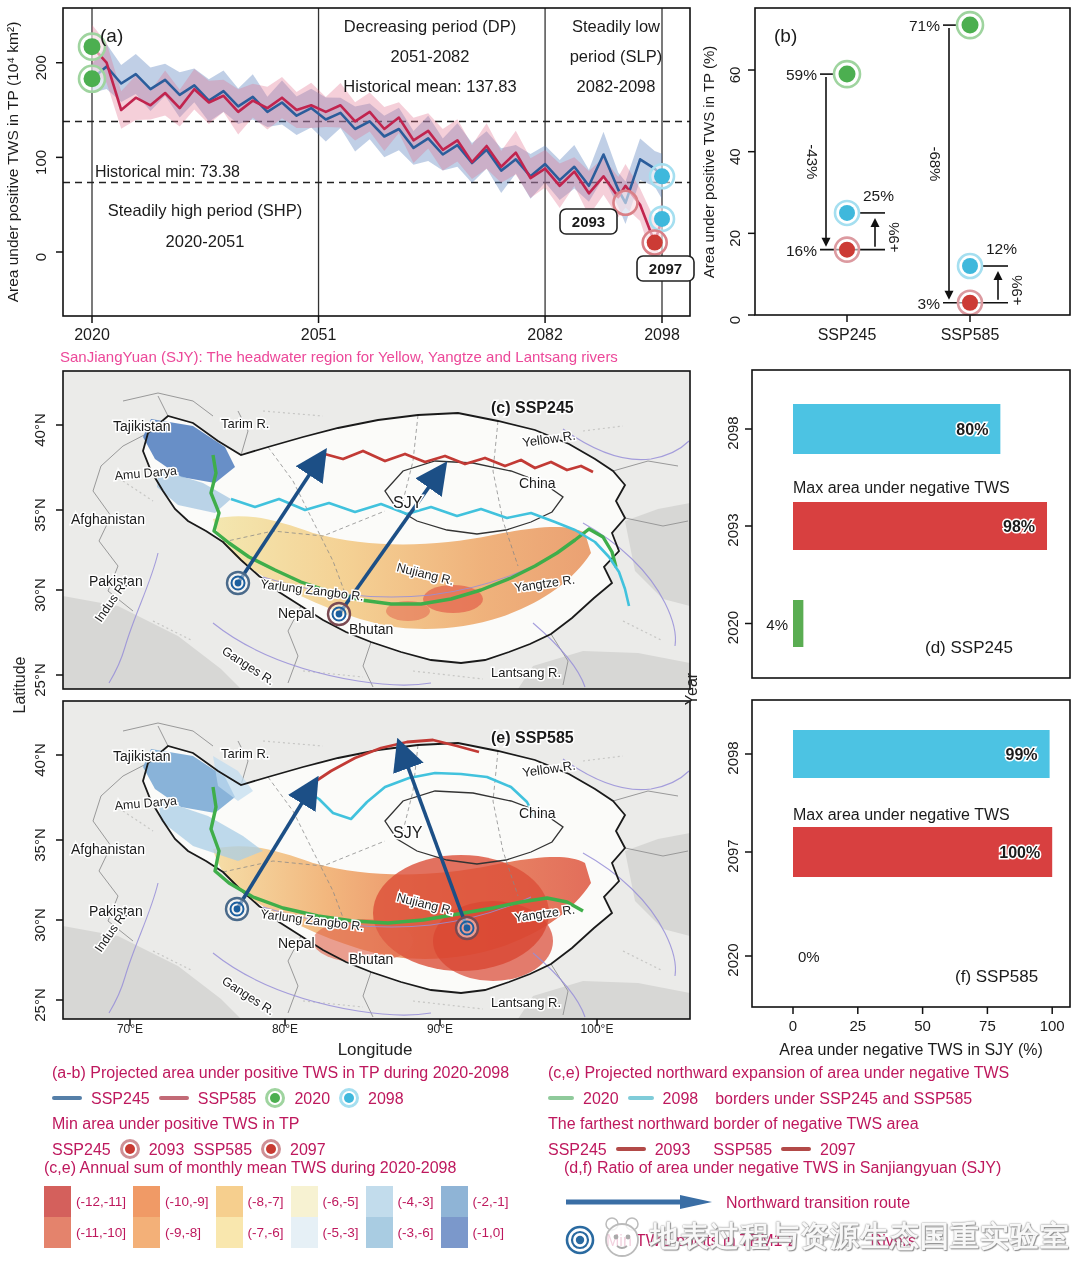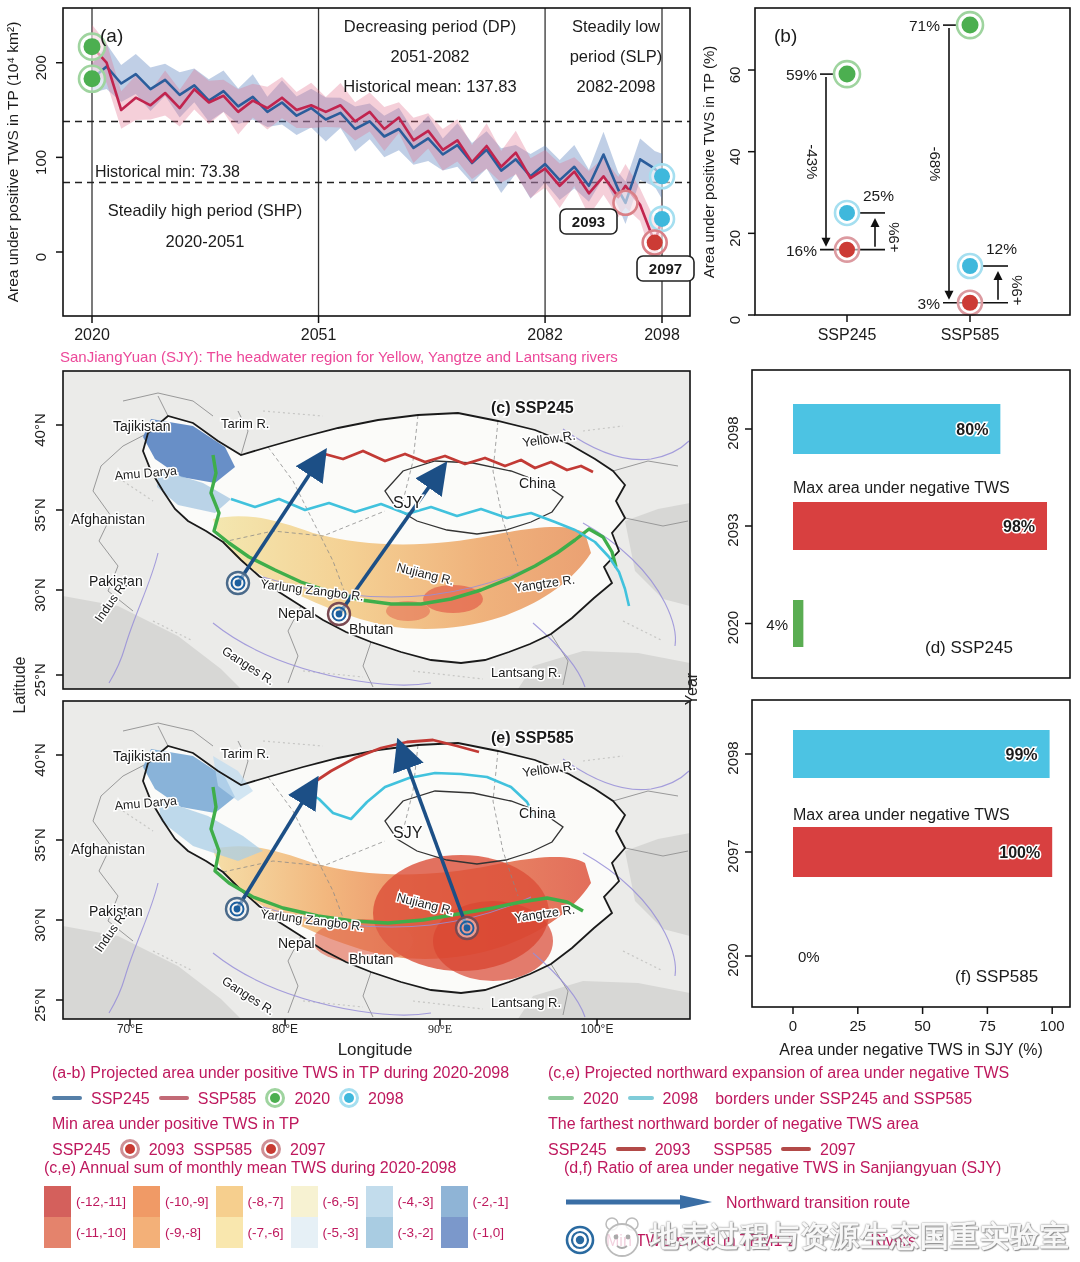--- a/index.html
+++ b/index.html
@@ -421,21 +421,21 @@
       <line x1="352.2" y1="317" x2="352.2" y2="324" stroke="#111" stroke-width="1.5"></line>
       <text x="352.2" y="341" font-size="15" fill="#1b1b1b" text-anchor="middle">100</text>
       <text x="211" y="365" font-size="16" fill="#1b1b1b" text-anchor="middle">Area under negative TWS in SJY (%)</text>
     </svg>
 
   <div id="lat-label" class="abs">Latitude</div>
   <div id="year-label" class="abs">Year</div>
   <div id="lon-ticks">
       <span class="lon-tick" style="left: 130px;">70°E</span>
       <span class="lon-tick" style="left: 285px;">80°E</span>
-      <span class="lon-tick" style="left: 440px; font-family: Liberation Serif, serif;">90°E</span>
+      <span class="lon-tick" style="left: 440px;">90°E</span>
       <span class="lon-tick" style="left: 597px;">100°E</span>
     </div>
   <div id="lon-label" class="abs">Longitude</div>
 
   <div id="legend-ab" class="abs lg">
     <div>(a-b) Projected area under positive TWS in TP during 2020-2098</div>
     <div class="lg-row" id="ab-items">
         <span class="lg-line" style="background: rgb(85, 127, 168);"></span>
         <span>SSP245</span>
         <span class="lg-line" style="background: rgb(194, 106, 118);"></span>
@@ -508,21 +508,21 @@
         <div class="sc-col">
           <div class="sc-sw" style="background: rgb(247, 242, 210);"></div>
           <div class="sc-lb">(-6,-5]</div>
           <div class="sc-sw" style="background: rgb(230, 240, 246);"></div>
           <div class="sc-lb">(-5,-3]</div>
         </div>
         <div class="sc-col">
           <div class="sc-sw" style="background: rgb(194, 220, 236);"></div>
           <div class="sc-lb">(-4,-3]</div>
           <div class="sc-sw" style="background: rgb(169, 204, 226);"></div>
-          <div class="sc-lb">(-3,-2]</div>
+          <div class="sc-lb">(-3,-6]</div>
         </div>
         <div class="sc-col">
           <div class="sc-sw" style="background: rgb(143, 180, 214);"></div>
           <div class="sc-lb">(-2,-1]</div>
           <div class="sc-sw" style="background: rgb(123, 152, 203);"></div>
           <div class="sc-lb">(-1,0]</div>
         </div>
       </div>
   </div>
 

